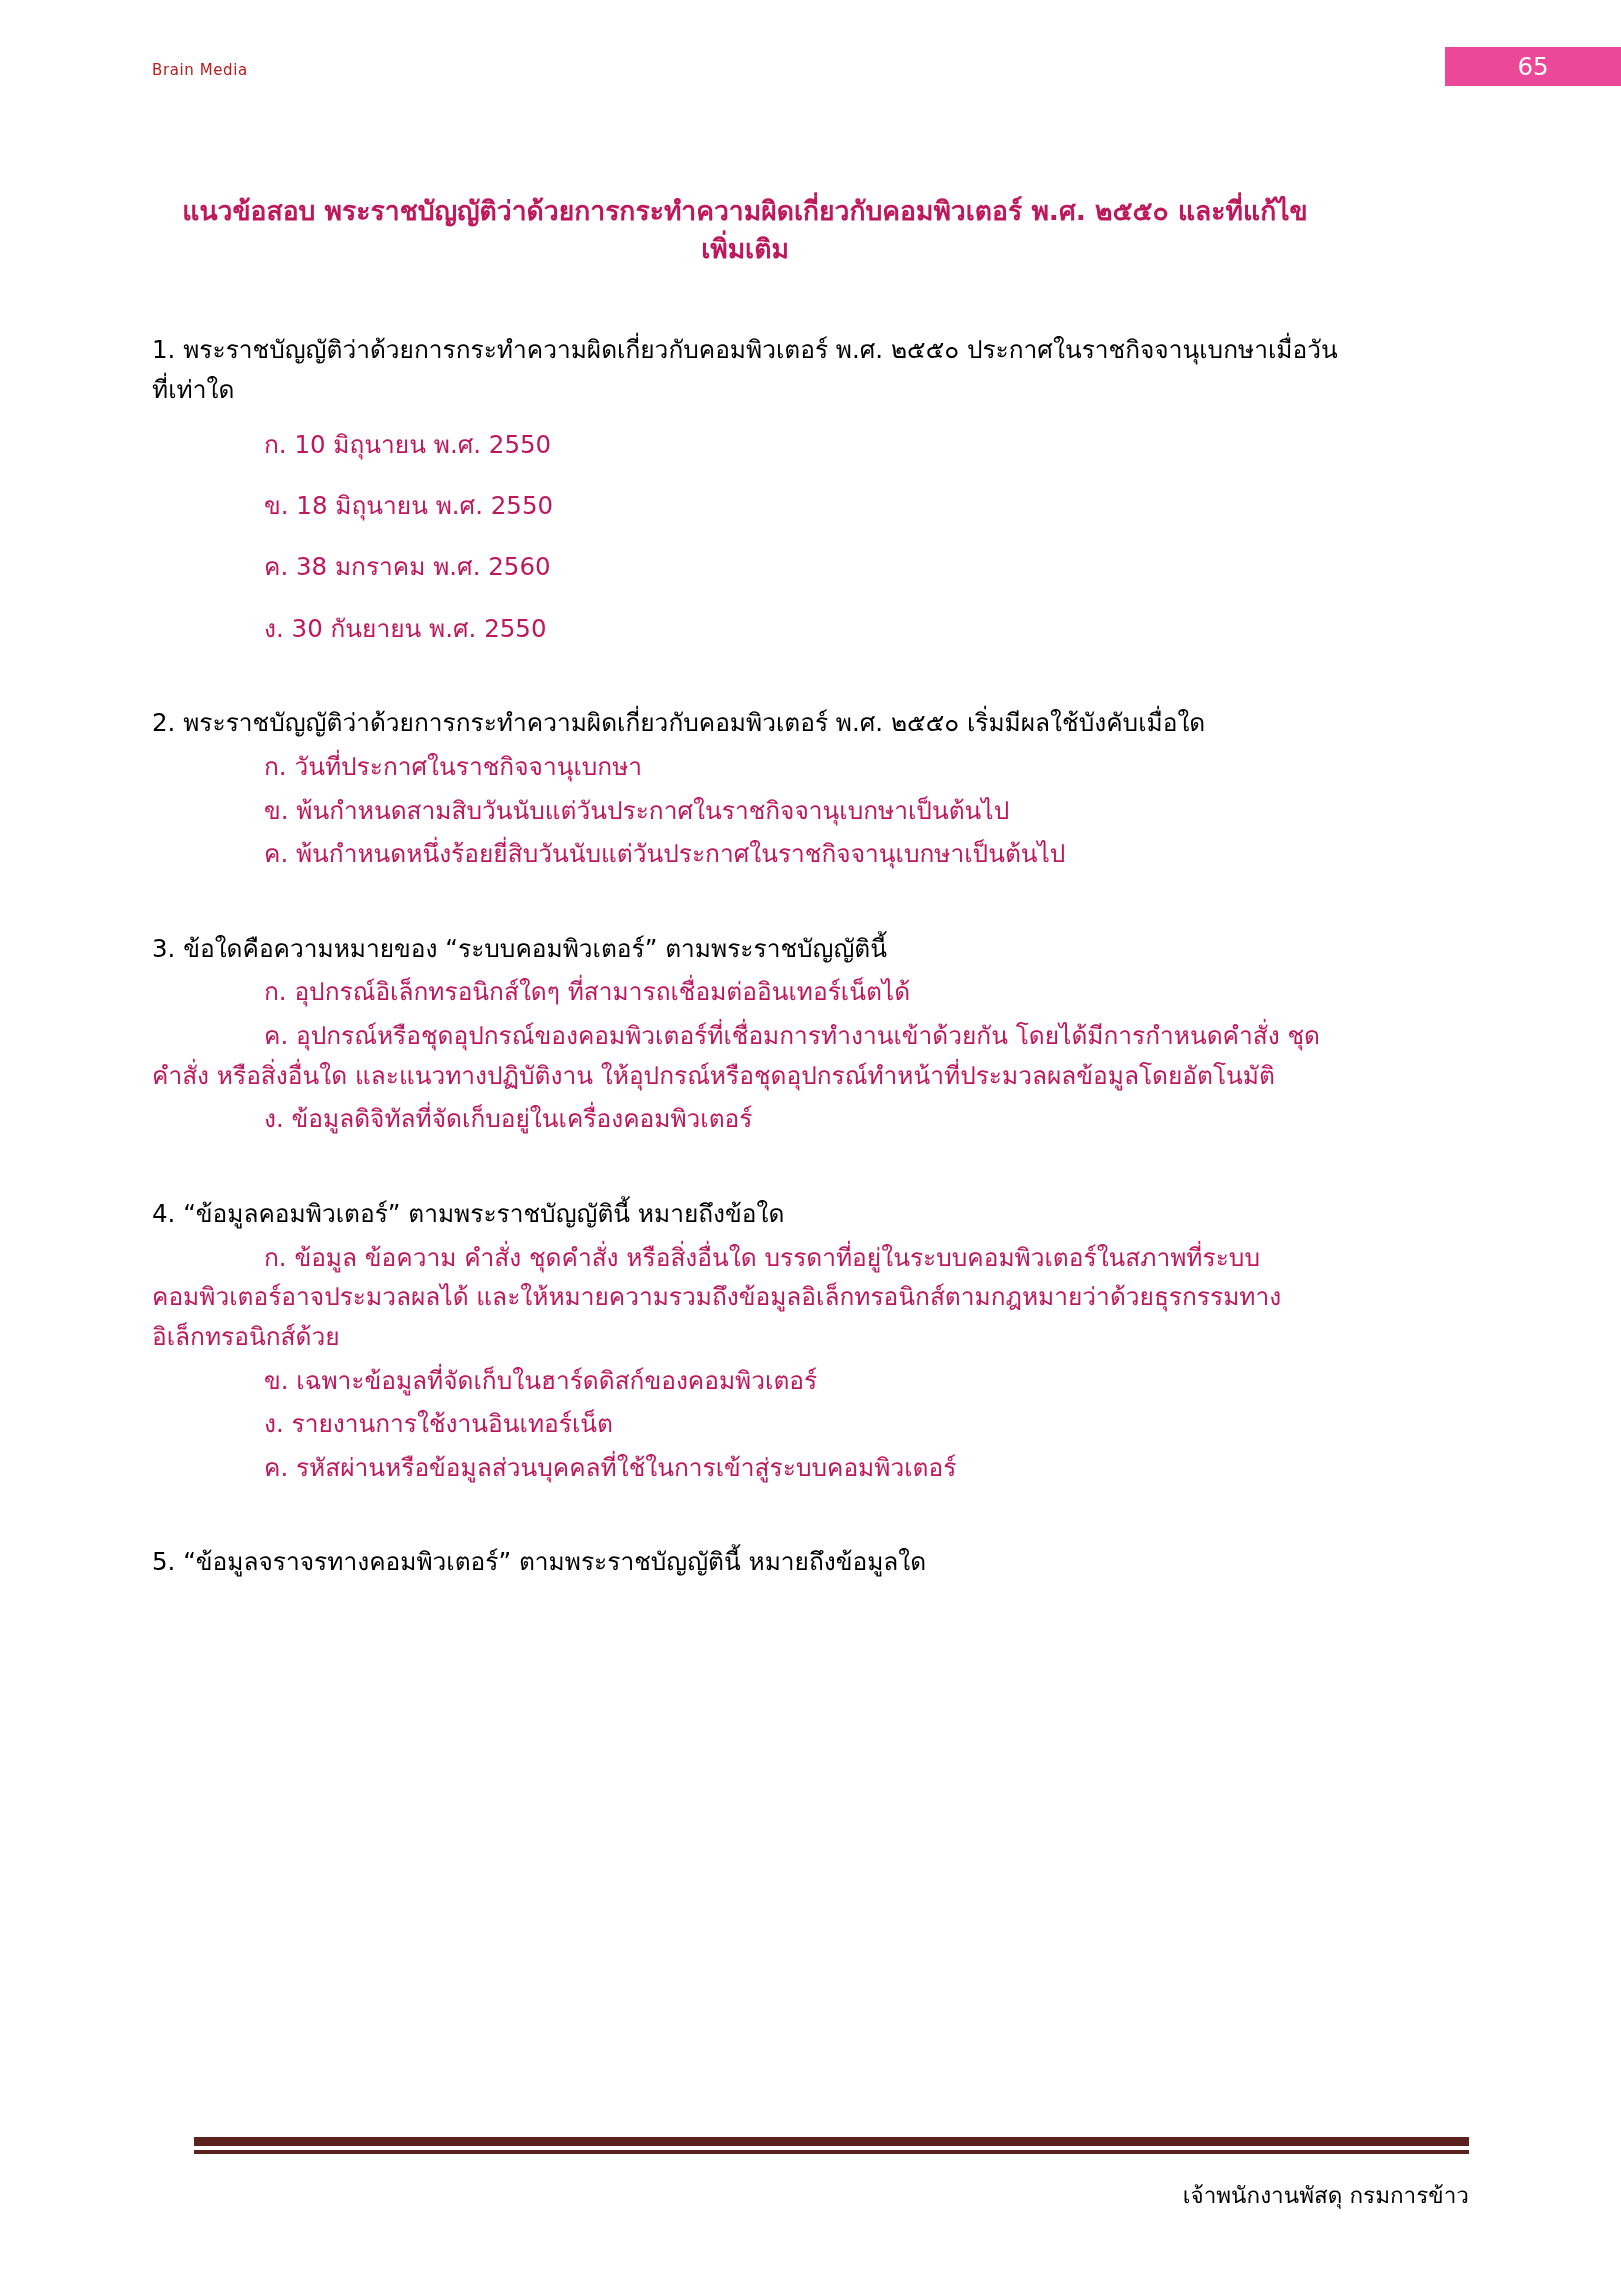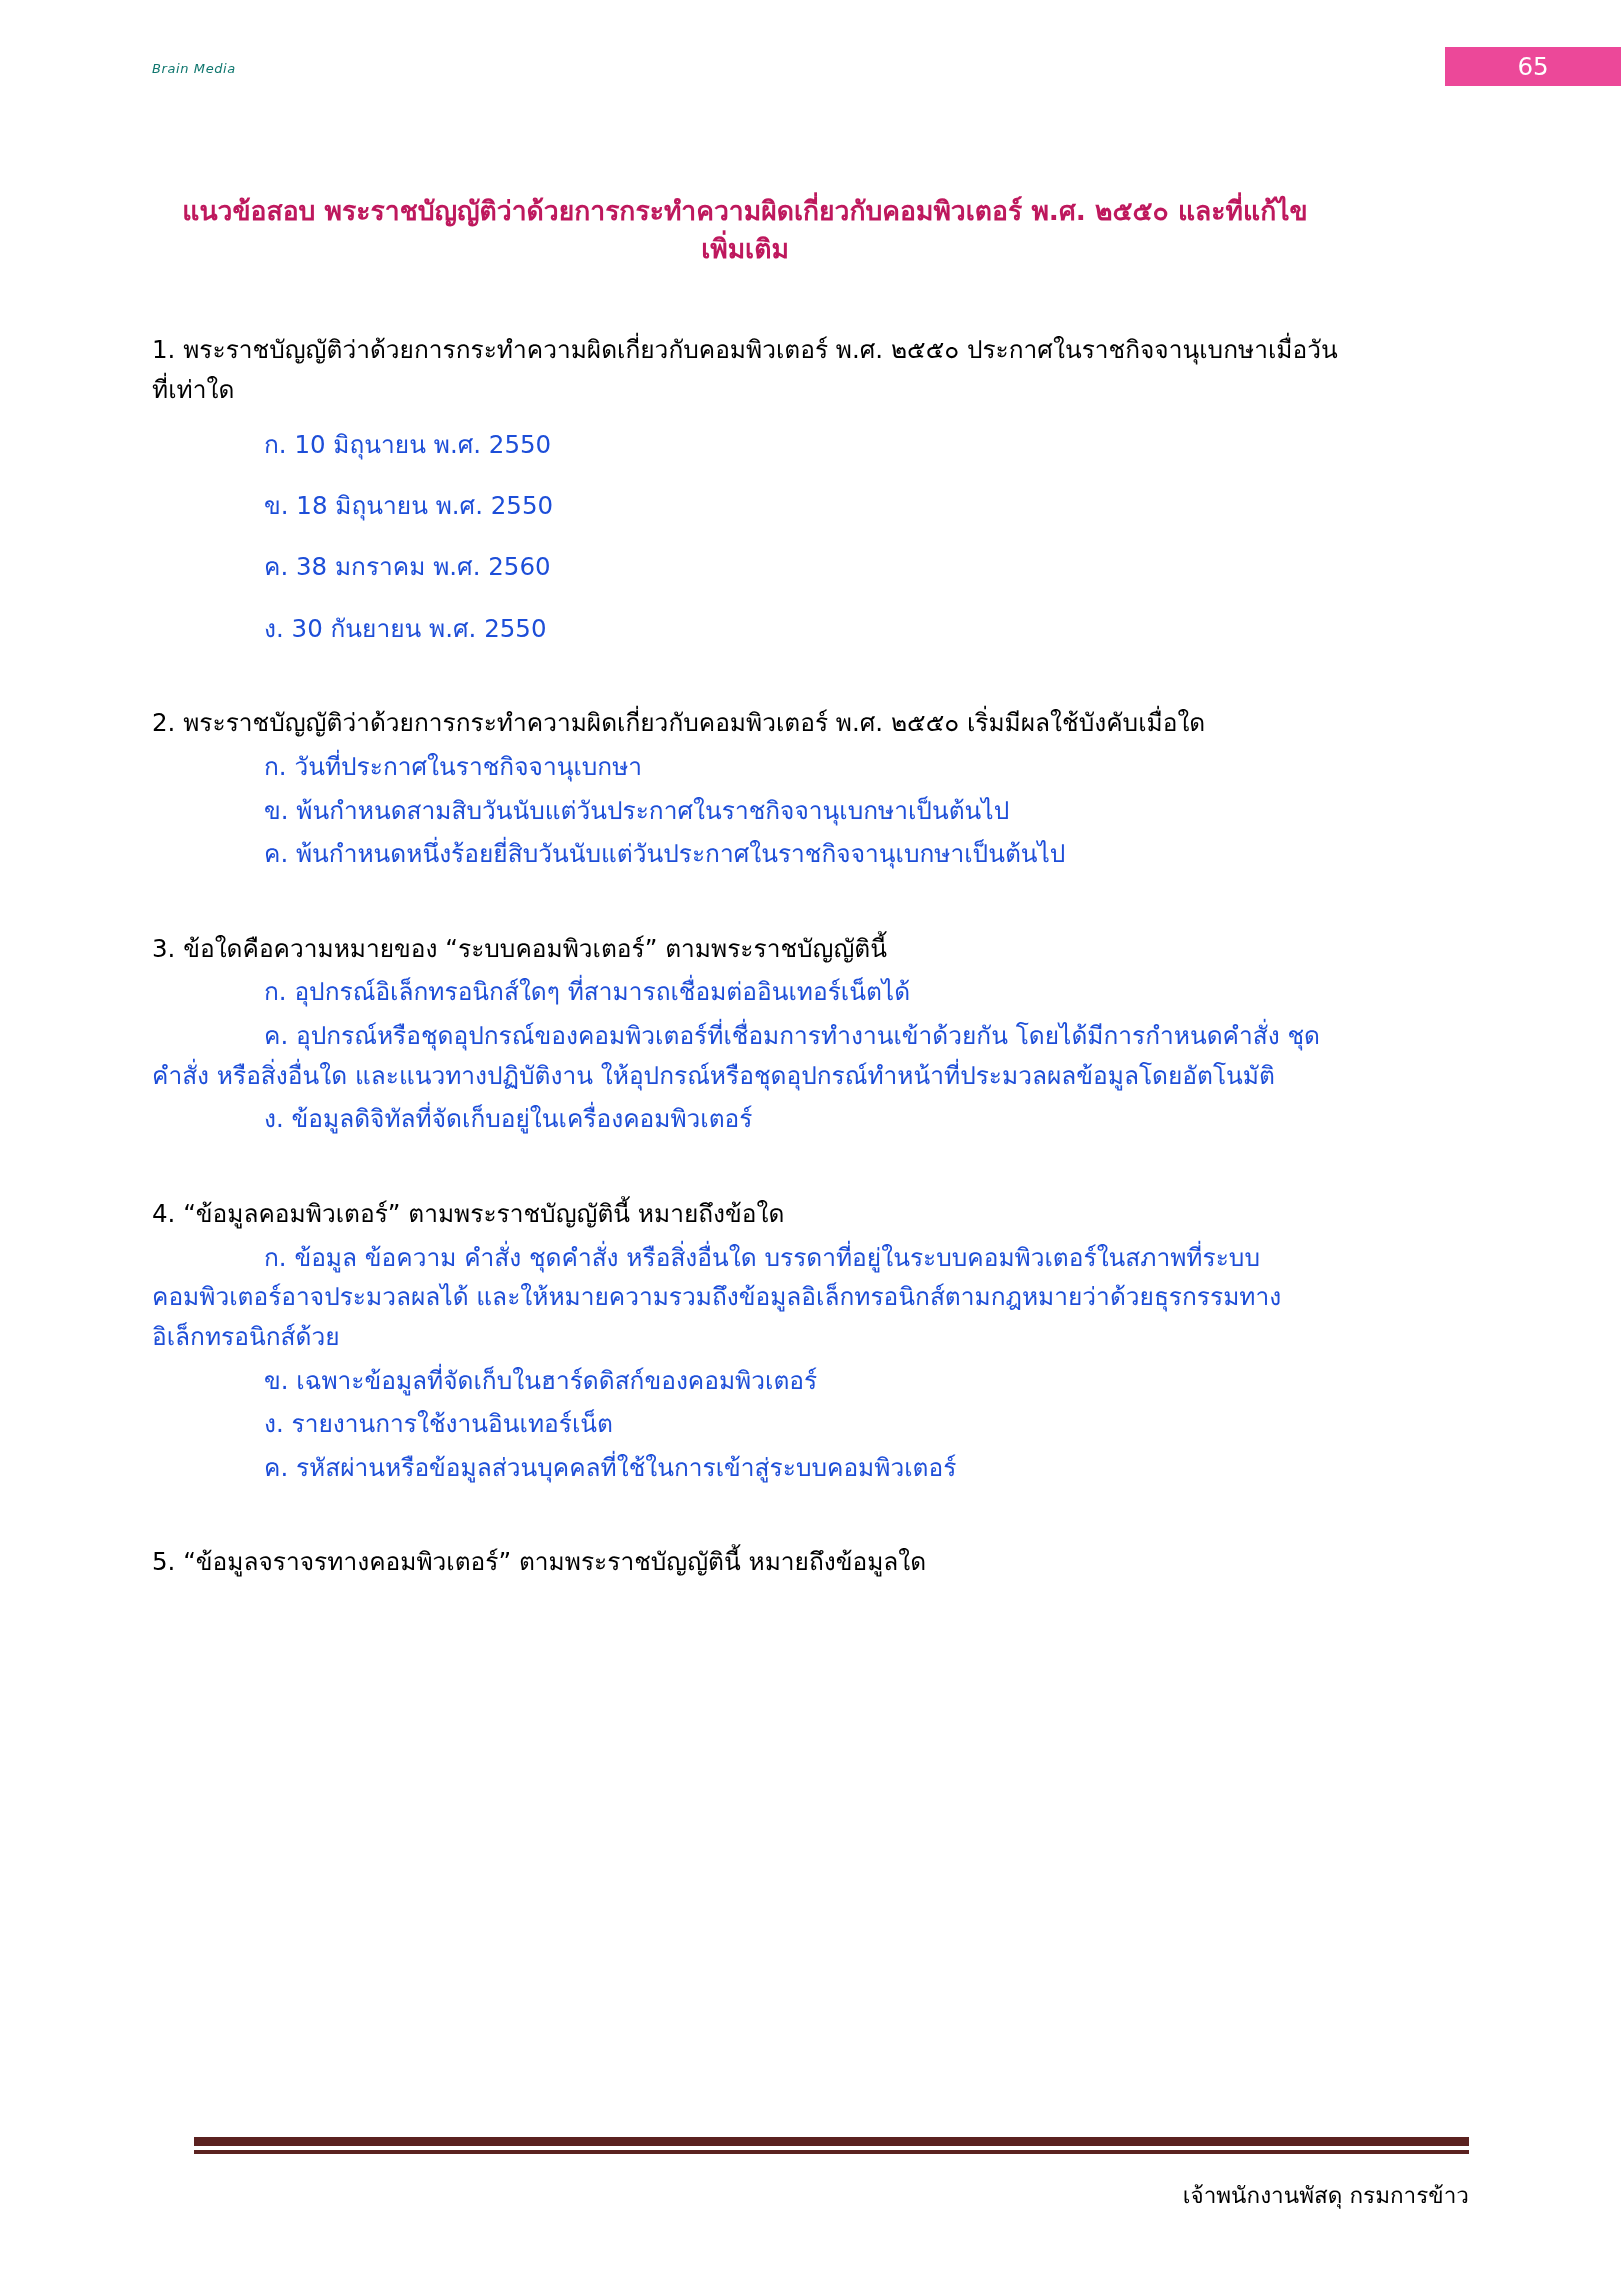--- a/index.html
+++ b/index.html
@@ -16,25 +16,24 @@
   
   .page-header {
     position: absolute;
     top: 0; left: 0; right: 0;
     height: 118px;
   }
   .brand {
     position: absolute;
     left: 152px;
     top: 61px;
-    font-size: 13px;
-    color: #0f766e;
+    font-size: 15px;
+    color: #b91c1c;
     letter-spacing: 0.6px;
     font-family: "DejaVu Sans", "Liberation Sans", sans-serif;
-    font-style: italic;
   }
   .page-number-box {
     position: absolute;
     right: 0;
     top: 47px;
     width: 176px;
     height: 39px;
     background: #ec4899;
     color: #ffffff;
     display: flex;
@@ -72,21 +71,21 @@
     color: #000;
     margin: 0;
     text-align: left;
   }
 
   .choices { margin: 0; padding: 0; list-style: none; }
 
   .choice {
     font-size: 24.5px;
     line-height: 1.62;
-    color: #1d4ed8;
+    color: #be185d;
     margin: 0;
     padding-left: 112px;
     text-indent: 0;
   }
   
   .choices.wide .choice { margin-top: 21.6px; }
   .choices.wide .choice:first-child { margin-top: 15.7px; }
 
   .choices.tight .choice { margin-top: 3.9px; }
   .choices.tight .choice:first-child { margin-top: 3.9px; }

